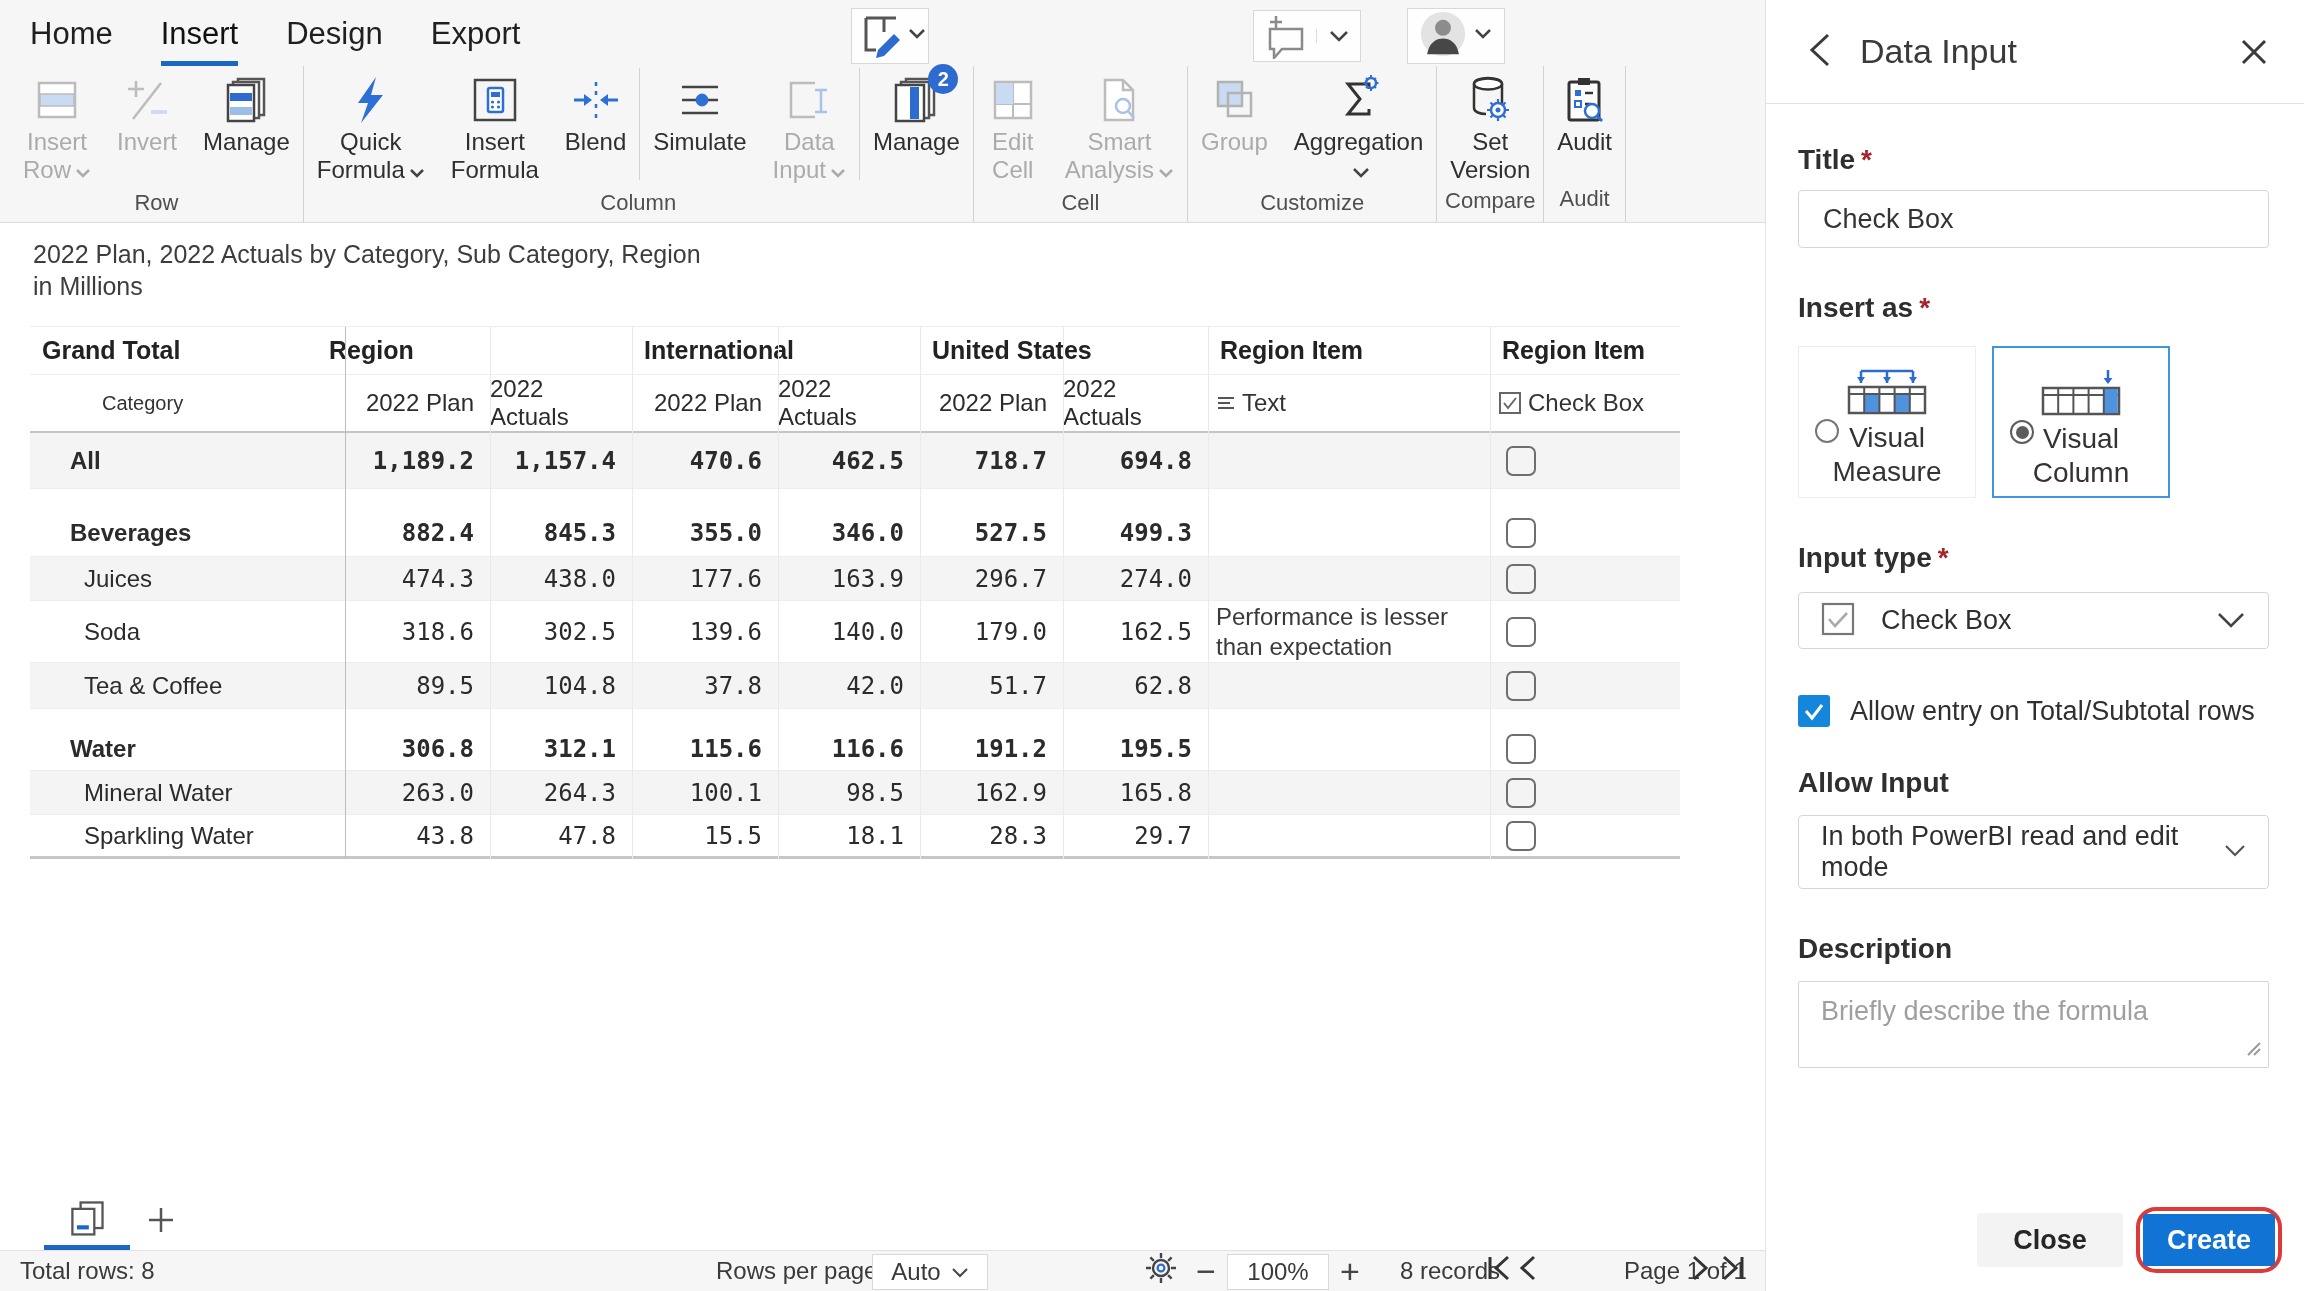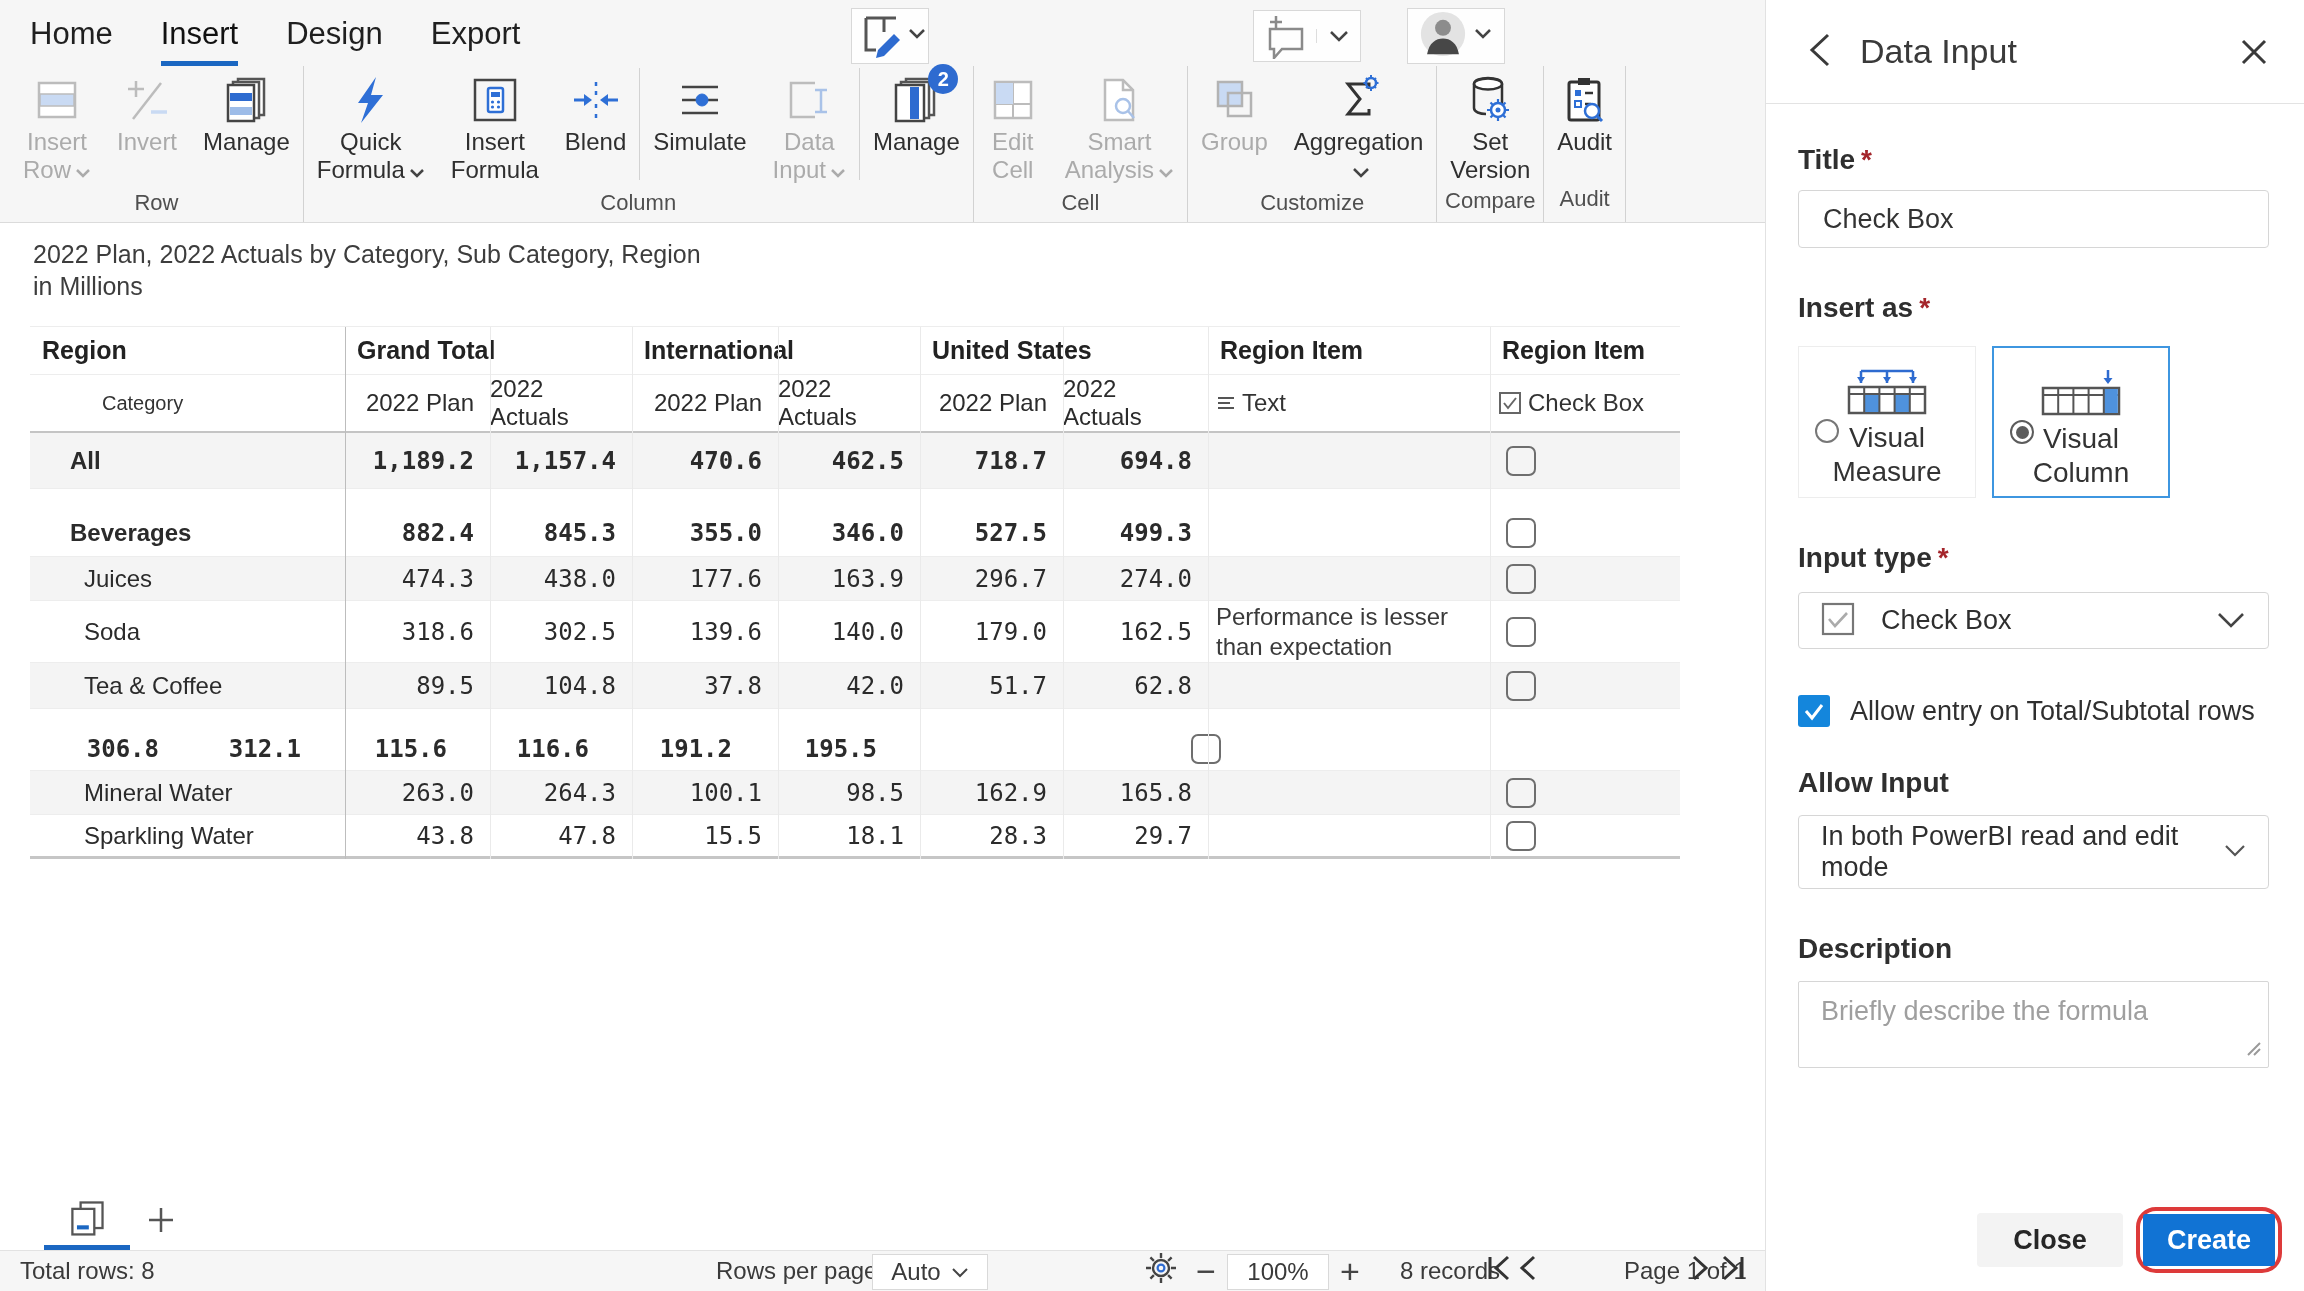--- a/index.html
+++ b/index.html
@@ -394,22 +394,22 @@
     <div class="vline strong" style="left:315px"></div>
     <div class="vline" style="left:460px"></div>
     <div class="vline" style="left:602px"></div>
     <div class="vline" style="left:748px"></div>
     <div class="vline" style="left:890px"></div>
     <div class="vline" style="left:1033px"></div>
     <div class="vline" style="left:1178px"></div>
     <div class="vline" style="left:1460px"></div>
 
     <div class="trow thead1">
+      <div class="cell g1">Grand Total</div>
       <div class="cell g0">Region</div>
-      <div class="cell g1">Grand Total</div>
       <div class="cell g2">International</div>
       <div class="cell g3">United States</div>
       <div class="cell g4">Region Item</div>
       <div class="cell g5">Region Item</div>
     </div>
 
     <div class="trow thead2">
       <div class="cell c0 cat">Category</div>
       <div class="cell c1 num" style="font-family:'Liberation Sans',sans-serif">2022 Plan</div>
       <div class="cell c2 num" style="font-family:'Liberation Sans',sans-serif">2022 Actuals</div>
@@ -502,20 +502,21 @@
       <div class="cell c5 num">51.7</div>
       <div class="cell c6 num">62.8</div>
       <div class="cell c7 notecell"></div>
       <div class="cell c8">
           <span class="bodycheck"></span>
         </div>
     </div>
     <div class="tgap18"></div>
 
     <div class="trow brow bold h-sm">
+      <div class="cell c0 name">Water</div>
       <div class="cell c1 num">306.8</div>
       <div class="cell c2 num">312.1</div>
       <div class="cell c3 num">115.6</div>
       <div class="cell c4 num">116.6</div>
       <div class="cell c5 num">191.2</div>
       <div class="cell c6 num">195.5</div>
       <div class="cell c7 notecell"></div>
       <div class="cell c8">
           <span class="bodycheck"></span>
         </div>

